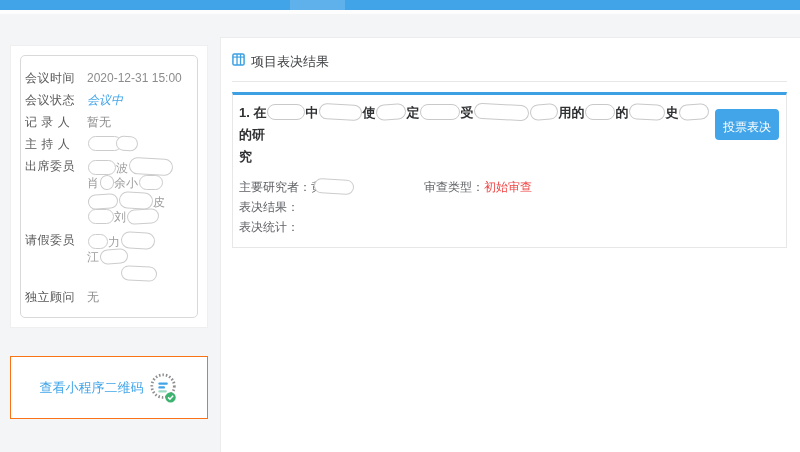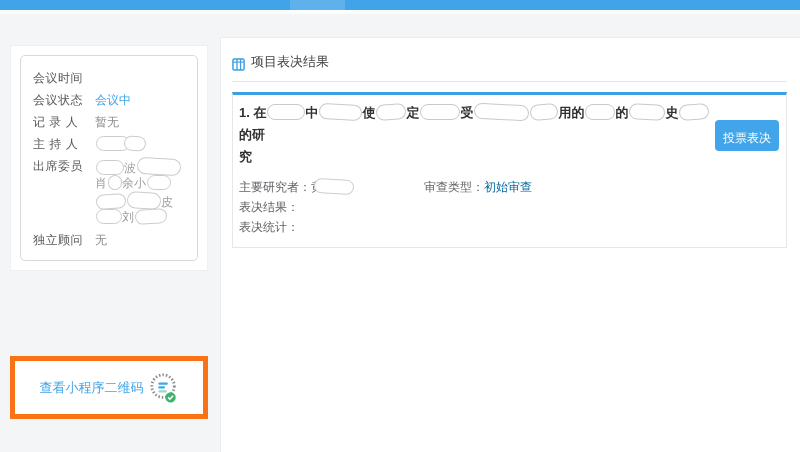--- a/index.html
+++ b/index.html
@@ -16,96 +16,97 @@
   .topbar-active { position:absolute; left:290px; top:0; width:55px; height:10px; background:rgba(255,255,255,.16); }
   .topbar-strip { position:absolute; left:0; top:10px; width:800px; height:4px; background:#fdfdfd; }
 
   
   .info-outer {
     position:absolute; left:10px; top:45px; width:198px;
     background:#fff; border:1px solid #efefef; padding:9px;
   }
   .info-card {
     border:1px solid #d9d9d9; border-radius:5px;
-    padding:14px 5px 12px 12px; background:#fff;
+    padding:14px 5px 12px 4px; background:#fff;
   }
   .irow { display:flex; margin-bottom:6px; font-size:12px; line-height:16px; }
   .ilabel { width:50px; flex:none; color:#595959; margin-right:12px; letter-spacing:.5px; }
   .ival { color:#8c8c8c; }
-  .ival.status { color:#42a5e9; }
+  .ival.status { color:#42a5e9;font-style:italic; }
   .nline { height:17px; white-space:nowrap; color:#9d9d9d; }
   .frag { color:#9d9d9d; }
 
   
   .blob {
     display:inline-block; background:#fff; border:1px solid #cccccc;
     border-radius:9px; height:15px; vertical-align:-3px; margin:0 0 0 1px;
   }
   .blob.r1 { transform:rotate(-4deg); }
   .blob.r2 { transform:rotate(3deg); }
   .blob.tall { height:17px; }
 
   
   .qr-outer {
     position:absolute; left:10px; top:356px; width:198px; height:63px;
-    background:#fff; border:5px solid #f97316;
+    background:#fff; border:1px solid #f97316;
     display:flex; align-items:center; justify-content:center; gap:5px;
   }
   .qr-link { font-size:13px; color:#42a5e9; cursor:pointer; }
 
   
   .main-panel {
     position:absolute; left:220px; top:37px; width:580px; height:415px;
     background:#fff; border:1px solid #ececec; border-right:none; border-bottom:none;
     padding:15px 13px 0 11px;
   }
   .panel-header {
-    display:flex; align-items:flex-end; gap:6px;
+    display:flex; align-items:flex-start; gap:6px;
     padding-bottom:10px; border-bottom:1px solid #e7e7e7;
   }
   .panel-title { font-size:13px; color:#404244; }
 
   .vote-card {
     margin-top:10px; border:1px solid #e7e7e7; border-top:3px solid #3ca0e2;
     padding:7px 7px 10px 6px; background:#fff;
   }
-  .vote-head { display:flex; justify-content:space-between; align-items:center; }
+  .vote-head { display:flex; justify-content:space-between; align-items:flex-start; }
   .vote-title {
     width:478px; font-size:13px; font-weight:bold; color:#303133; line-height:22px;
   }
   .vote-title .blob { height:16px; vertical-align:-3px; border-color:#c9c9c9; }
   .vote-btn {
-    flex:none; margin:1px 0 0 0; background:#42a5e9; color:#fff; border:none;
+    flex:none; margin:7px 0 0 0; background:#42a5e9; color:#fff; border:none;
     border-radius:4px; font-size:12px; padding:12px 8px; line-height:12px;
     font-family:inherit; cursor:pointer; height:31px;
   }
   .vote-fields { margin-top:9px; font-size:12px; color:#606266; line-height:20px; }
   .frow { display:flex; }
   .f1 { width:185px; }
-  .fval { color:#0369a1; }
+  .fval { color:#ef4444; }
   .pi-frag { color:#6b6b6b; position:relative; }
   .pi-blob { margin-left:-9px; }
 
   
   .hdr-icon { width:13px; height:13px; display:block; }
   .qr-icon { width:30px; height:34px; display:block; }
 </style>
 </head>
 <body>
 
 <div class="topbar">
   <div class="topbar-active"></div>
 </div>
 <div class="topbar-strip"></div>
 
 <div class="info-outer">
   <div class="info-card">
 
     <div class="irow">
       <span class="ilabel">会议时间</span>
+      <span class="ival">2020-12-31 15:00</span>
     </div>
 
 
     <div class="irow">
       <span class="ilabel">会议状态</span>
       <span class="ival status">会议中</span>
     </div>
 
     <div class="irow">
       <span class="ilabel">记 录 人</span>
@@ -120,20 +121,28 @@
     <div class="irow">
       <span class="ilabel">出席委员</span>
       <span class="ival">
         <div class="nline"><span class="blob" style="width:28px"></span><span class="frag">波</span><span class="blob tall r2" style="width:44px"></span></div>
         <div class="nline"><span class="frag">肖</span><span class="blob r2" style="width:14px"></span><span class="frag">余小</span><span class="blob" style="width:24px"></span></div>
         <div class="nline"><span class="blob r1" style="width:30px"></span><span class="blob tall r2" style="width:34px"></span><span class="frag">皮</span></div>
         <div class="nline"><span class="blob" style="width:26px"></span><span class="frag">刘</span><span class="blob r1" style="width:32px"></span></div>
       </span>
     </div>
 
+    <div class="irow">
+      <span class="ilabel">请假委员</span>
+      <span class="ival">
+        <div class="nline"><span class="blob" style="width:20px"></span><span class="frag">力</span><span class="blob tall r2" style="width:34px"></span></div>
+        <div class="nline"><span class="frag">江</span><span class="blob r1" style="width:28px"></span></div>
+        <div class="nline"><span class="blob r2" style="width:36px;margin-left:34px"></span></div>
+      </span>
+    </div>
 
     <div class="irow" style="margin-bottom:0">
       <span class="ilabel">独立顾问</span>
       <span class="ival">无</span>
     </div>
 
   </div>
 </div>
 
 <div class="qr-outer">

